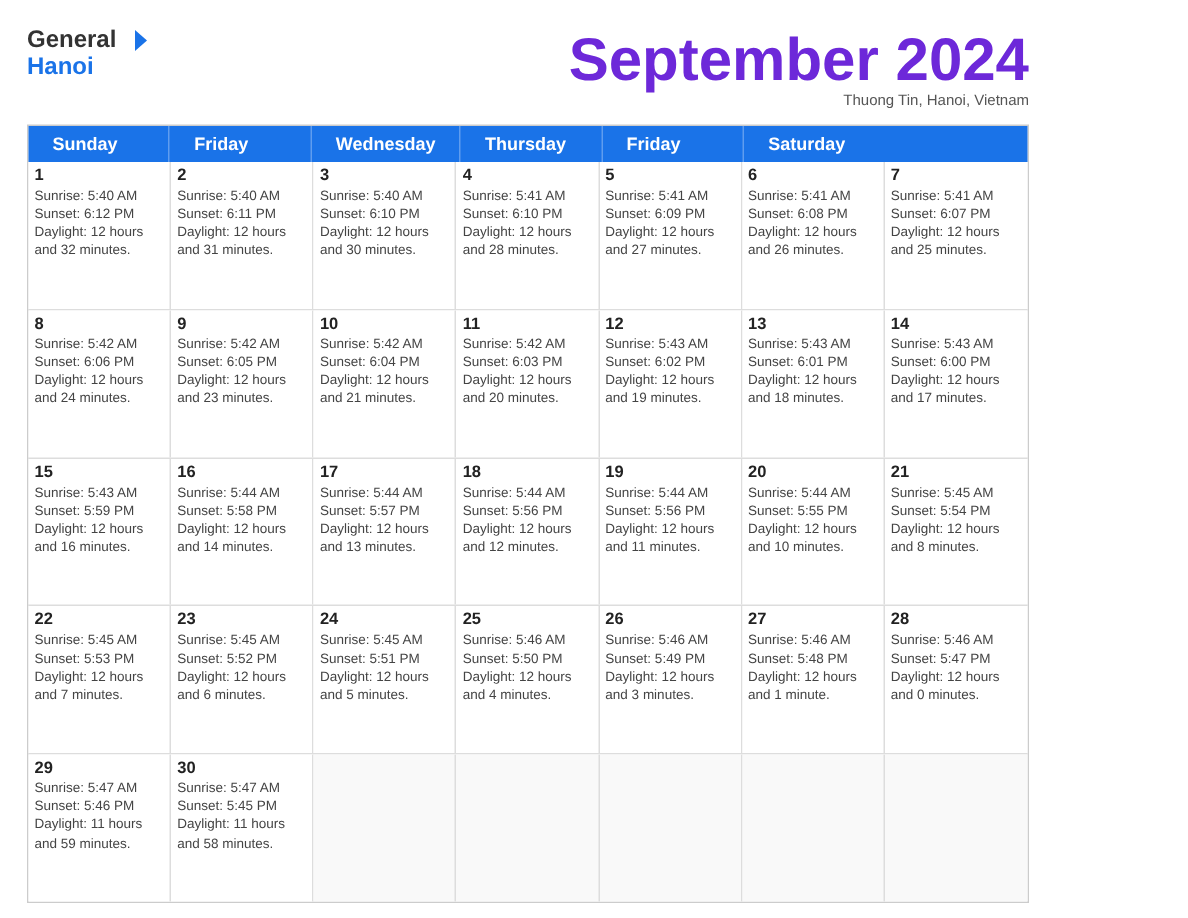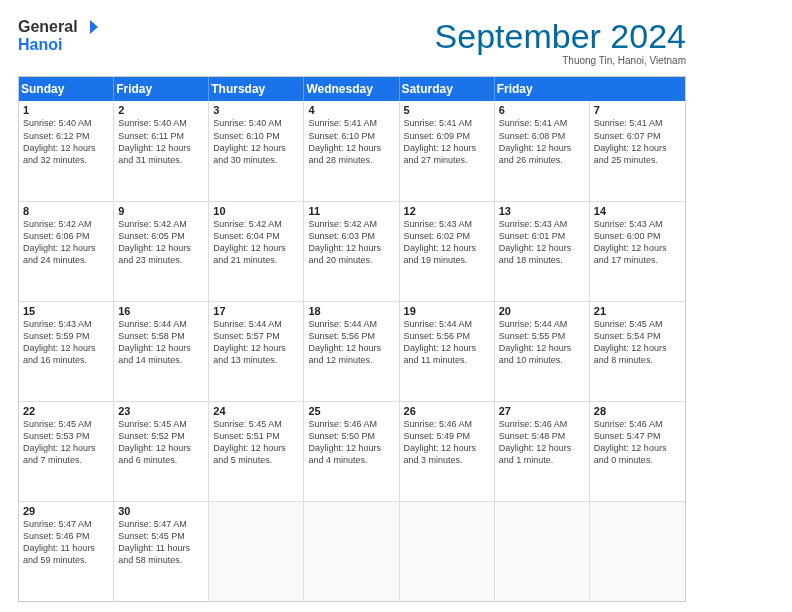--- a/index.html
+++ b/index.html
@@ -25,23 +25,23 @@
     }
     .logo {
       display: flex;
       align-items: center;
       gap: 4px;
     }
     .title-block {
       text-align: right;
     }
     .month-title {
-      font-size: 34px;
-      font-weight: normal;
-      color: #0369a1;
+      font-size: 40px;
+      font-weight: bold;
+      color: #6d28d9;
       line-height: 1.1;
     }
     .subtitle {
       font-size: 10px;
       color: #555;
     }
     .calendar {
       flex: 1;
       display: flex;
       flex-direction: column;
@@ -49,21 +49,21 @@
     }
     .cal-header {
       display: grid;
       grid-template-columns: repeat(7, 1fr);
       background: #1a73e8;
     }
     .cal-header-cell {
       color: #fff;
       font-size: 12px;
       font-weight: bold;
-      padding: 5px 2px;
+      padding: 5px 16px;
       text-align: left;
       border-right: 1px solid rgba(255,255,255,0.3);
     }
     .cal-header-cell:last-child { border-right: none; }
     .cal-body {
       flex: 1;
       display: flex;
       flex-direction: column;
     }
     .cal-row {
@@ -115,24 +115,24 @@
     <div class="title-block">
       <div class="month-title">September 2024</div>
       <div class="subtitle">Thuong Tin, Hanoi, Vietnam</div>
     </div>
   </div>
 
   <div class="calendar">
     <div class="cal-header">
       <div class="cal-header-cell">Sunday</div>
       <div class="cal-header-cell">Friday</div>
+      <div class="cal-header-cell">Wednesday</div>
       <div class="cal-header-cell">Thursday</div>
-      <div class="cal-header-cell">Wednesday</div>
+      <div class="cal-header-cell">Friday</div>
       <div class="cal-header-cell">Saturday</div>
-      <div class="cal-header-cell">Friday</div>
     </div>
     <div class="cal-body" id="cal-body">
     <div class="cal-row">
           <div class="cal-cell">
             <span class="day-num">1</span>
             <div class="cell-text" style="white-space: pre-line;">Sunrise: 5:40 AM
 Sunset: 6:12 PM
 Daylight: 12 hours and 32 minutes.</div>
           </div>
           <div class="cal-cell">

